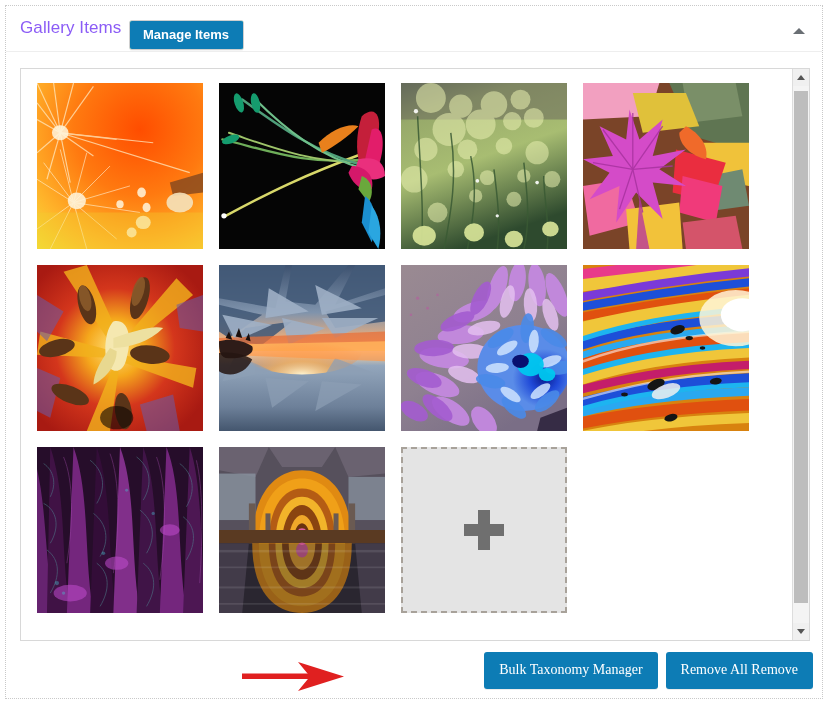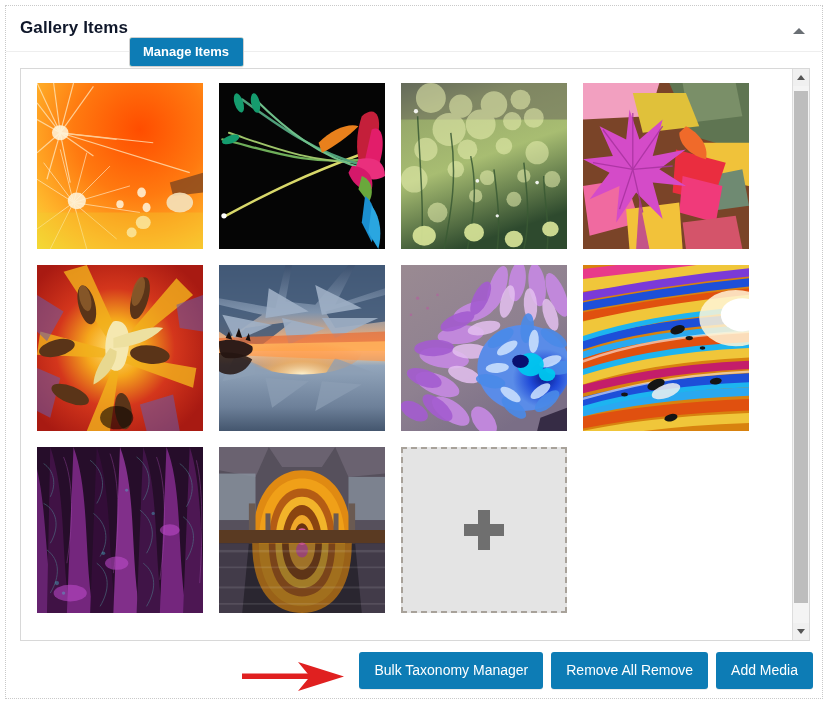--- a/index.html
+++ b/index.html
@@ -32,36 +32,35 @@
     position: relative;
     height: 46px;
     border-bottom: 1px solid #eeeeee;
     box-sizing: border-box;
   }
   .mb-title {
     position: absolute;
     left: 14px;
     top: 12px;
     font-size: 17px;
-    font-weight: bold;
-    color: #0f172a;
+    font-weight: normal;
+    color: #8b5cf6;
     letter-spacing: 0.1px;
     white-space: nowrap;
   }
   .tab-group {
     position: absolute;
     left: 123px;
     top: 14px;
     display: flex;
     border: 1px solid #cfcfcf;
     border-radius: 3px;
     overflow: hidden;
     background: #86efac;
     box-shadow: 0 1px 0 rgba(0,0,0,0.04);
-    margin-top: 17px;
   }
   .tab {
     font-size: 13px;
     line-height: 1;
     padding: 7px 13px 8px 13px;
     color: #8a8a8a;
     background: #f7f7f7;
     cursor: pointer;
     white-space: nowrap;
     border-right: 1px solid #cfcfcf;
@@ -196,21 +195,21 @@
   .btn {
     background: #0d7cb5;
     color: #ffffff;
     font-size: 14px;
     line-height: 1;
     padding: 11px 15px 12px 15px;
     border: none;
     border-radius: 3px;
     cursor: pointer;
     white-space: nowrap;
-    font-family: Liberation Sans, sans-serif;
+    font-family: Liberation Serif, serif;
     box-shadow: 0 1px 0 rgba(0,0,0,0.08);
   }
   .red-arrow {
     position: absolute;
     left: 240px;
     top: 660px;
     width: 110px;
     height: 34px;
     pointer-events: none;
   }
@@ -740,21 +739,20 @@
       <div class="sb-btn sb-dn">
         <span class="arr"></span>
       </div>
     </div>
   </div>
 
   <div class="mb-footer">
     <div class="btn-row">
       <button class="btn">Bulk Taxonomy Manager</button>
       <button class="btn">Remove All Remove</button>
-      <button class="btn">Add Media</button>
     </div>
   </div>
 
 </div>
 
 <svg class="red-arrow" viewBox="0 0 110 34">
   <rect x="2" y="13.5" width="72" height="5.5" fill="#e02020"></rect>
   <path d="M58 2 L104 16.5 L58 31 L70 16.5 Z" fill="#e02020"></path>
 </svg>
 

